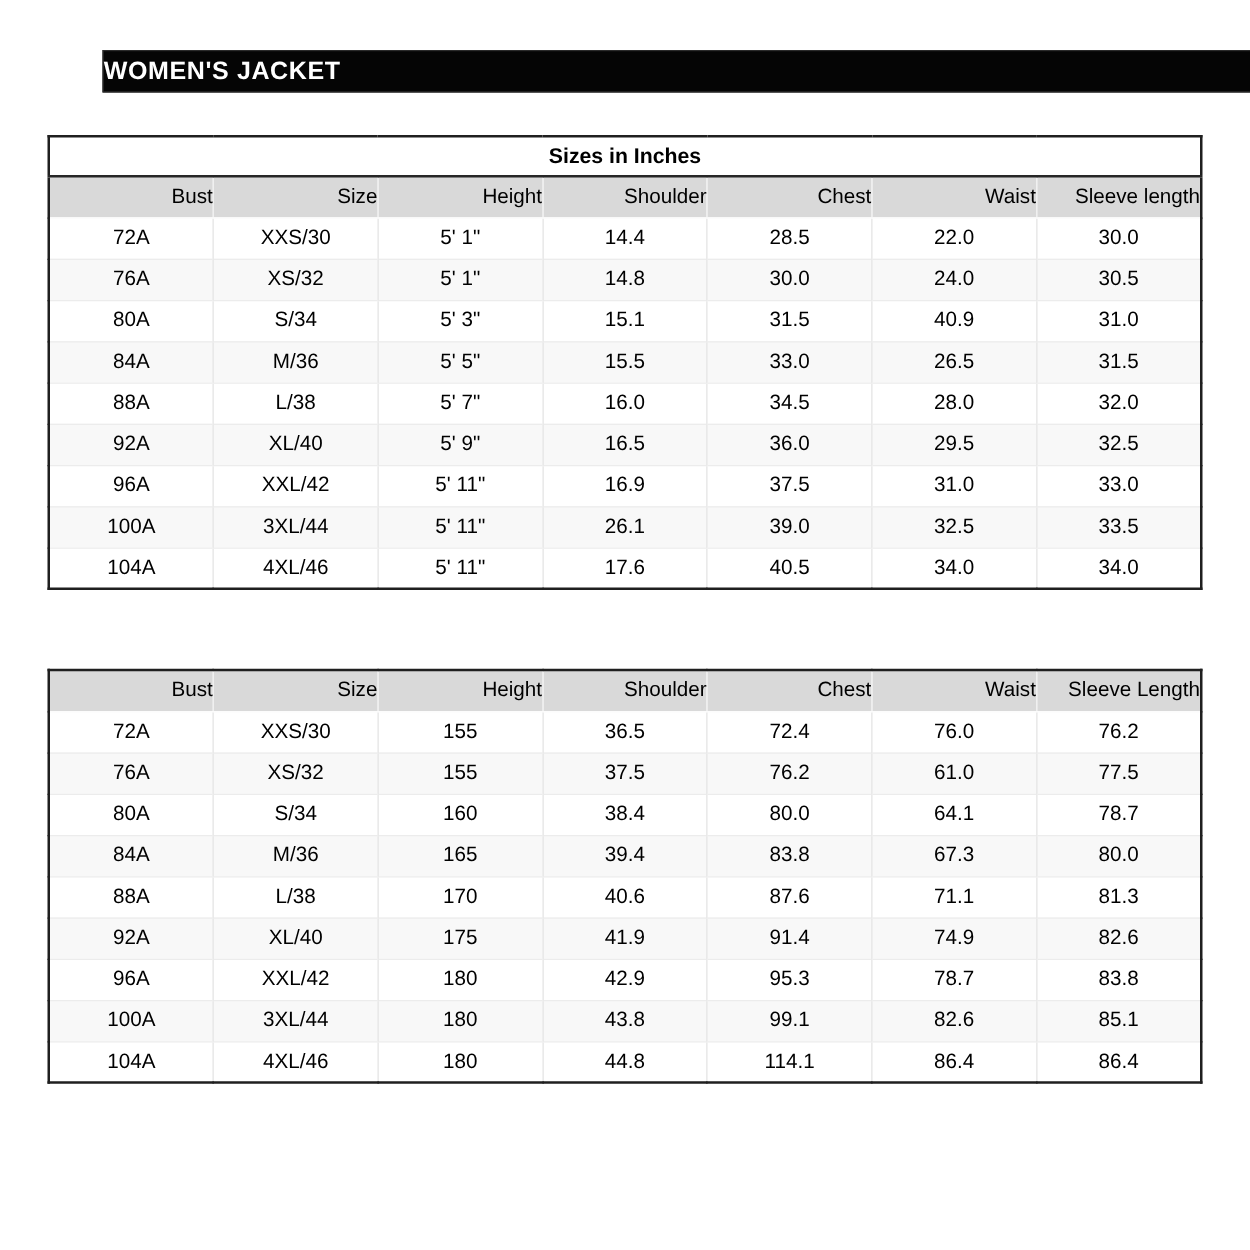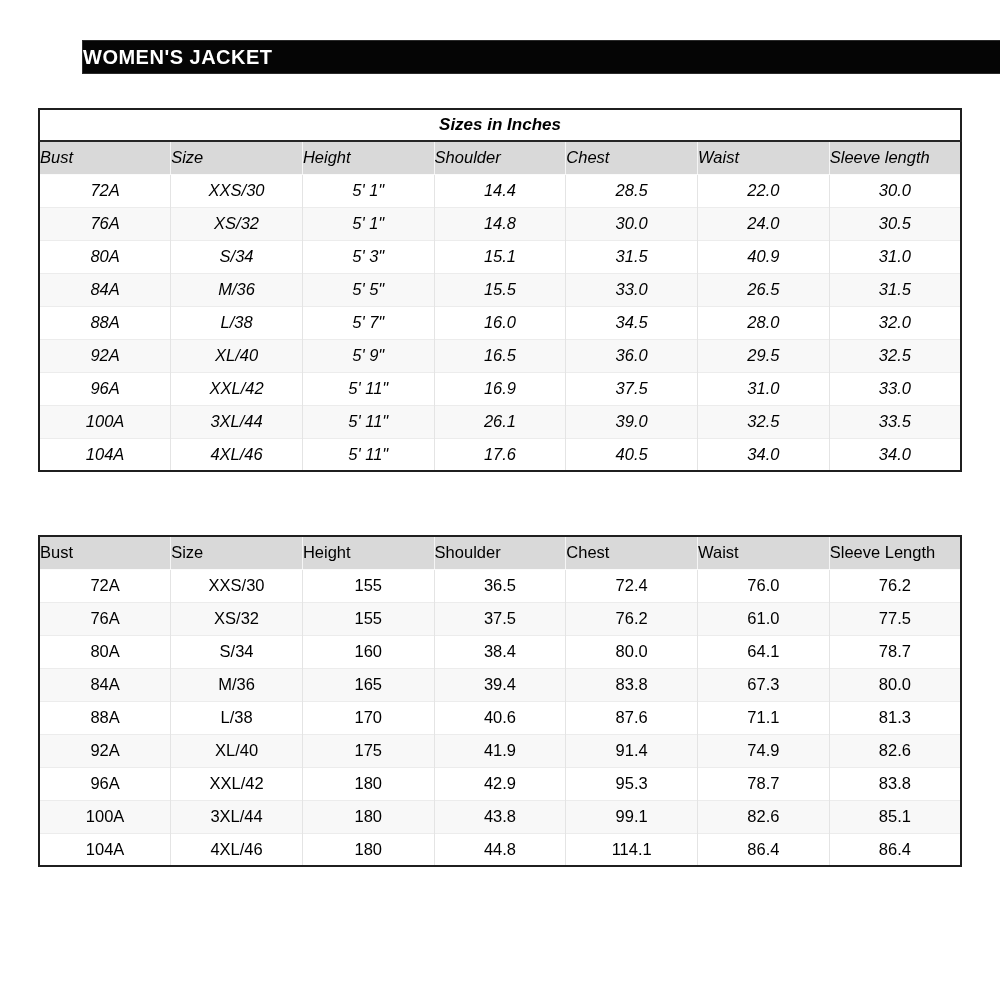--- a/index.html
+++ b/index.html
@@ -31,37 +31,37 @@
     margin-left: 44px;
   }
   .size-table {
     position: absolute;
     left: 38px;
     width: 924px;
     border-collapse: collapse;
     table-layout: fixed;
     border: 2px solid #1f1f1f;
   }
-  #table-inches { top: 108px; font-style: italic; }
+  #table-inches { top: 108px; }
   #table-cm { top: 535px; }
   .title-cell {
     height: 32px;
     text-align: center;
     vertical-align: middle;
     font-size: 17px;
     background: #ffffff;
     border-bottom: 2px solid #262626;
     padding: 0;
   }
   .size-table thead th.col-h {
     background: #d9d9d9;
     height: 33px;
     font-weight: normal;
     font-size: 16.5px;
-    text-align: left;
+    text-align: right;
     vertical-align: middle;
     border-left: 1px solid #f5f5f5;
     border-bottom: 1px solid #fbfbfb;
     padding: 0;
   }
   .size-table thead th.col-h:first-child { border-left: none; }
   .size-table tbody td {
     height: 33px;
     text-align: center;
     vertical-align: middle;

